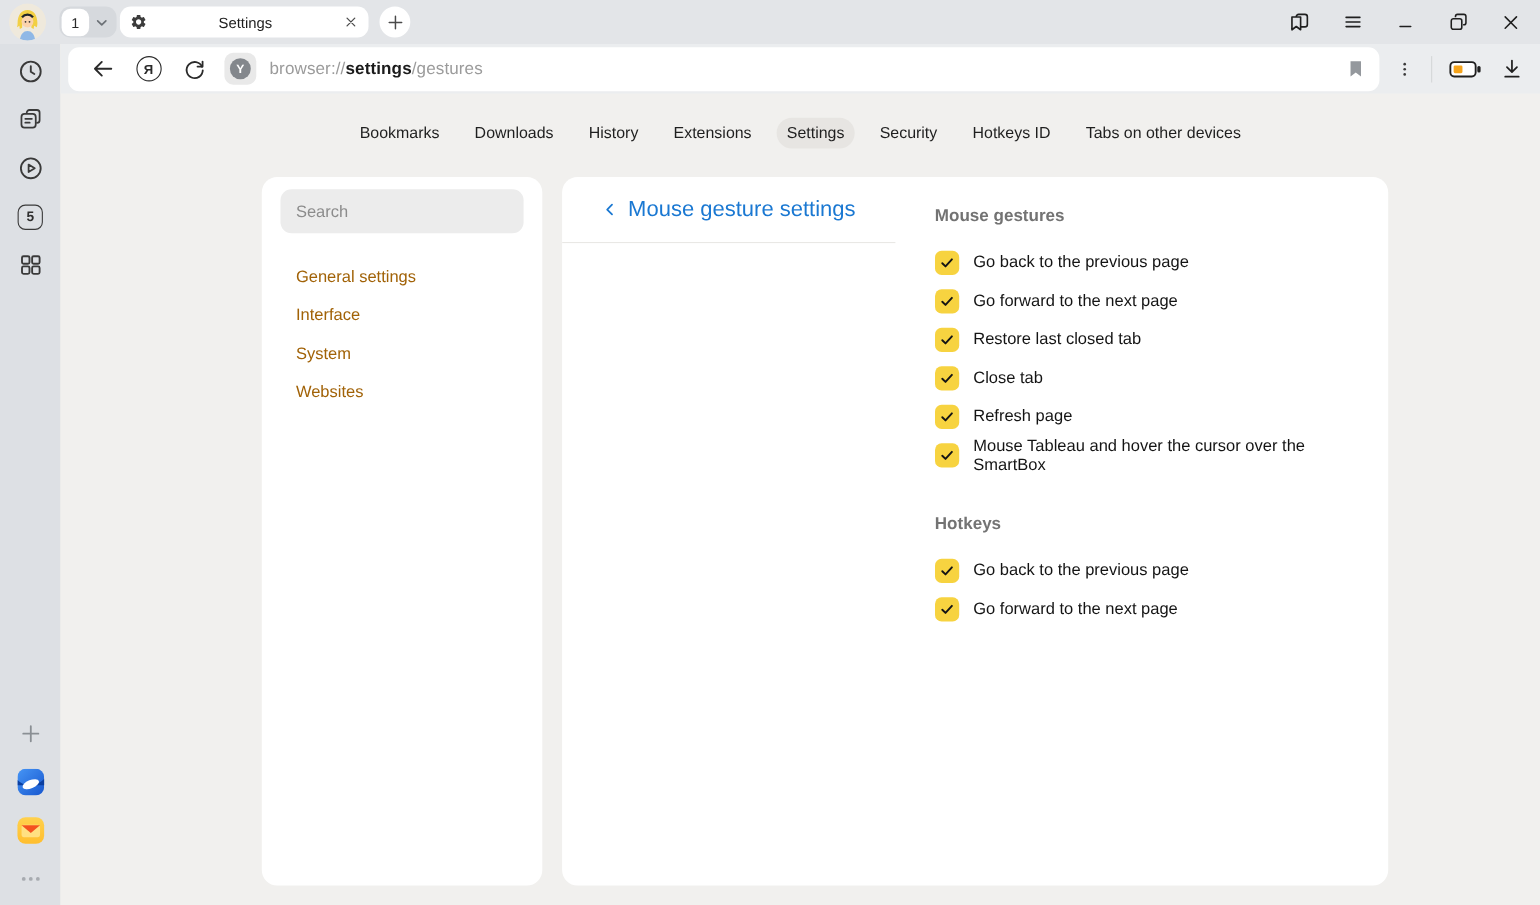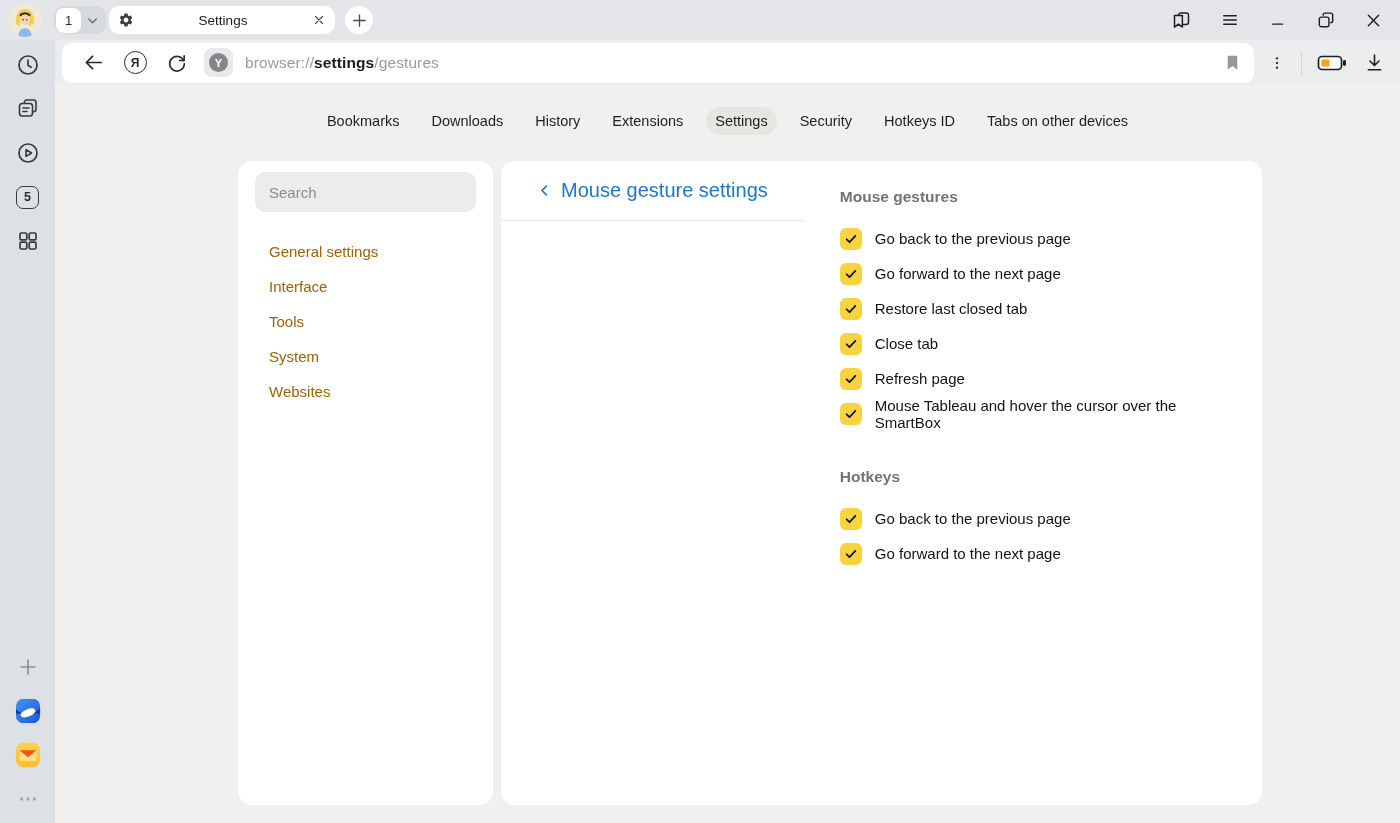--- a/index.html
+++ b/index.html
@@ -59,21 +59,21 @@
     justify-content:space-evenly; }
   .vsep { width:1px; height:24px; background:#d4d6d8; }
 
   
   .page { flex:1; display:flex; flex-direction:column; }
   .nav-row { display:flex; justify-content:center; align-items:center; gap:14px;
     margin-top:22px; font-size:14.5px; color:#1f1f1f; }
   .nav-item { padding:6px 9px; border-radius:15px; cursor:default; white-space:nowrap; }
   .nav-item.active { background:#e7e5e2; }
 
-  .cards { display:flex; gap:8px; margin:26px 138px 0 135px; height:644px;padding-left:48px; }
+  .cards { display:flex; gap:18px; margin:26px 138px 0 135px; height:644px;padding-left:48px; }
   .card { background:#fff; border-radius:14px; }
   .card-sidebar { width:255px; padding:11px 17px 0; flex:none; }
   .searchbox { height:40px; background:#ececec; border-radius:10px; display:flex; align-items:center; }
   .searchbox input { border:none; outline:none; background:transparent; width:100%;
     font-size:15px; padding:0 14px; color:#1b1b1b;
     font-family:"Liberation Sans", sans-serif; }
   .searchbox input::placeholder { color:#8c8c8c; }
   .side-list { margin-top:22px; }
   .side-item { height:35px; display:flex; align-items:center; padding-left:14px;
     font-size:15px; color:#a16207; border-radius:8px; cursor:default; }
@@ -312,21 +312,20 @@
 
       <div class="cards">
 
         <div class="card card-sidebar">
           <div class="searchbox">
             <input type="text" placeholder="Search" style="">
           </div>
           <div class="side-list">
             <div class="side-item">General settings</div>
             <div class="side-item">Interface</div>
-            <div class="side-item">Tools</div>
             <div class="side-item">System</div>
             <div class="side-item">Websites</div>
           </div>
         </div>
 
         <div class="card card-main">
           <div class="main-header">
             <svg width="15" height="15" viewBox="0 0 24 24">
               <path d="M15 5l-7 7 7 7" fill="none" stroke="#1a78d2" stroke-width="2.6" stroke-linecap="round" stroke-linejoin="round"></path>
             </svg>

